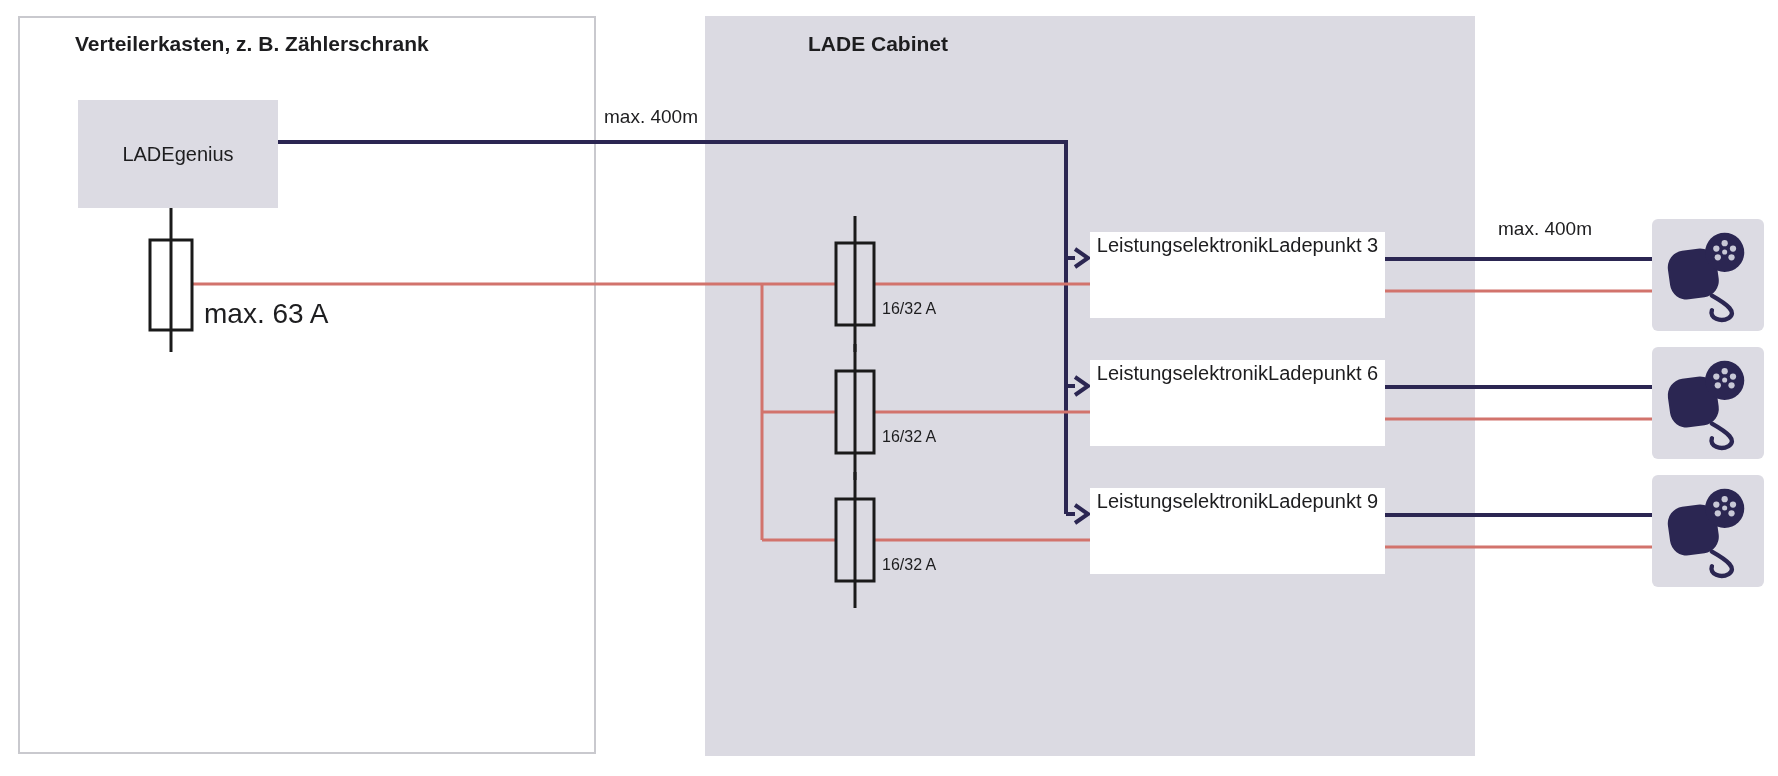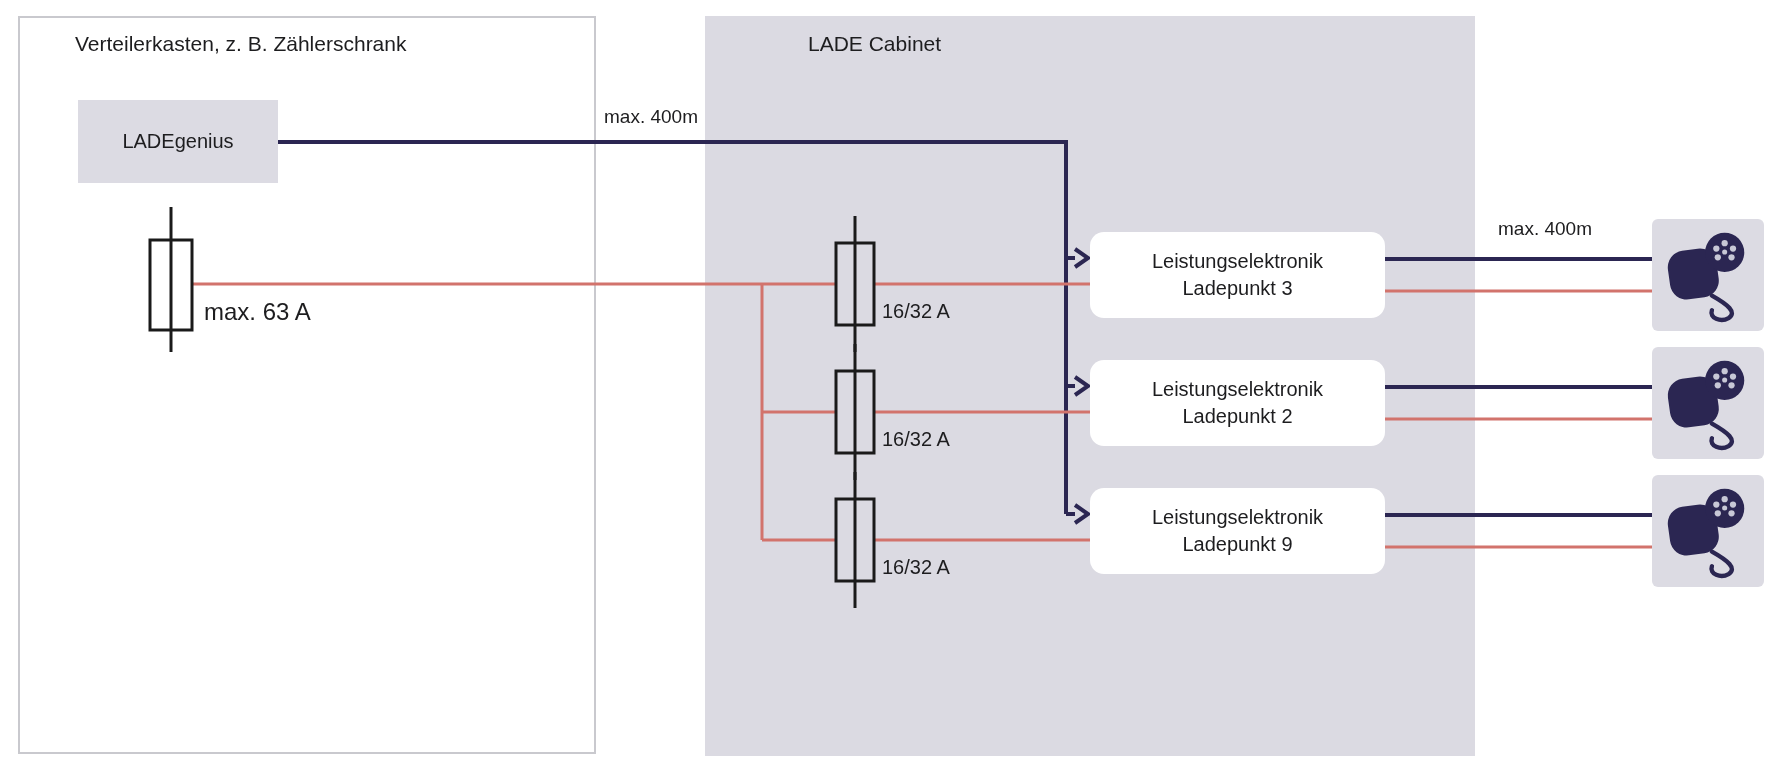--- a/index.html
+++ b/index.html
@@ -16,52 +16,52 @@
 
   .panel-left{
     position:absolute;left:18px;top:16px;width:578px;height:738px;
     background:#ffffff;border:2px solid var(--border);
   }
   .panel-cabinet{
     position:absolute;left:705px;top:16px;width:770px;height:740px;
     background:var(--panel-fill);
   }
   .panel-title{
-    position:absolute;font-size:21px;font-weight:normal;color:var(--text);
+    position:absolute;font-size:21px;font-weight:bold;color:var(--text);
     white-space:nowrap;z-index:3;text-align:center;
   }
   .title-left{left:75px;top:32px;}
   .title-cabinet{left:808px;top:32px;}
 
   .controller-box{
-    position:absolute;left:78px;top:100px;width:200px;height:83px;
+    position:absolute;left:78px;top:100px;width:200px;height:108px;
     background:var(--box-fill);display:flex;align-items:center;justify-content:center;
     font-size:20px;z-index:2;
   }
 
   .wire-layer{position:absolute;left:0;top:0;z-index:1;pointer-events:none;}
   .wire-navy{stroke:var(--navy);stroke-width:4;fill:none;}
   .wire-red{stroke:var(--red);stroke-width:3;fill:none;}
   .chevron{stroke:var(--navy);stroke-width:4;fill:none;stroke-linejoin:miter;}
   .fuse-line{stroke:#1a1a1a;stroke-width:3;fill:none;}
   .fuse-rect{stroke:#1a1a1a;stroke-width:3;fill:none;}
 
   .label{position:absolute;white-space:nowrap;z-index:3;color:var(--text);}
-  .label-main-fuse{left:204px;top:298px;font-size:24px;}
+  .label-main-fuse{left:204px;top:298px;font-size:28px;}
   .label-comm{left:604px;top:106px;font-size:19px;}
   .label-out{left:1498px;top:218px;font-size:19px;}
-  .label-fuse{left:882px;font-size:20px;}
+  .label-fuse{left:882px;font-size:16px;}
   .label-fuse-1{top:300px;}
   .label-fuse-2{top:428px;}
   .label-fuse-3{top:556px;}
 
   .unit-box{
     position:absolute;left:1090px;width:295px;height:86px;background:#ffffff;
-    display:flex;flex-direction:column;align-items:center;justify-content:center;
-    font-size:20px;line-height:1.35;z-index:2;text-align:center;border-radius:14px;
+    display:flex;flex-direction:row;justify-content:center;
+    font-size:20px;line-height:1.35;z-index:2;text-align:center;
   }
   .unit-1{top:232px;}
   .unit-2{top:360px;}
   .unit-3{top:488px;}
 
   .charger-tile{
     position:absolute;left:1652px;width:112px;height:112px;background:var(--box-fill);
     border-radius:6px;display:flex;align-items:center;justify-content:center;z-index:2;
   }
   .tile-1{top:219px;}
@@ -160,21 +160,21 @@
   <div class="label label-fuse label-fuse-1">16/32 A</div>
   <div class="label label-fuse label-fuse-2">16/32 A</div>
   <div class="label label-fuse label-fuse-3">16/32 A</div>
 
   <div class="unit-box unit-1">
     <span>Leistungselektronik</span>
     <span>Ladepunkt 3</span>
   </div>
   <div class="unit-box unit-2">
     <span>Leistungselektronik</span>
-    <span>Ladepunkt 2</span>
+    <span>Ladepunkt 6</span>
   </div>
   <div class="unit-box unit-3">
     <span>Leistungselektronik</span>
     <span>Ladepunkt 9</span>
   </div>
 
   <div class="charger-tile tile-1">
     <svg viewBox="0 0 100 100" width="98" height="98">
       <use href="#ev-plug"></use>
     </svg>

